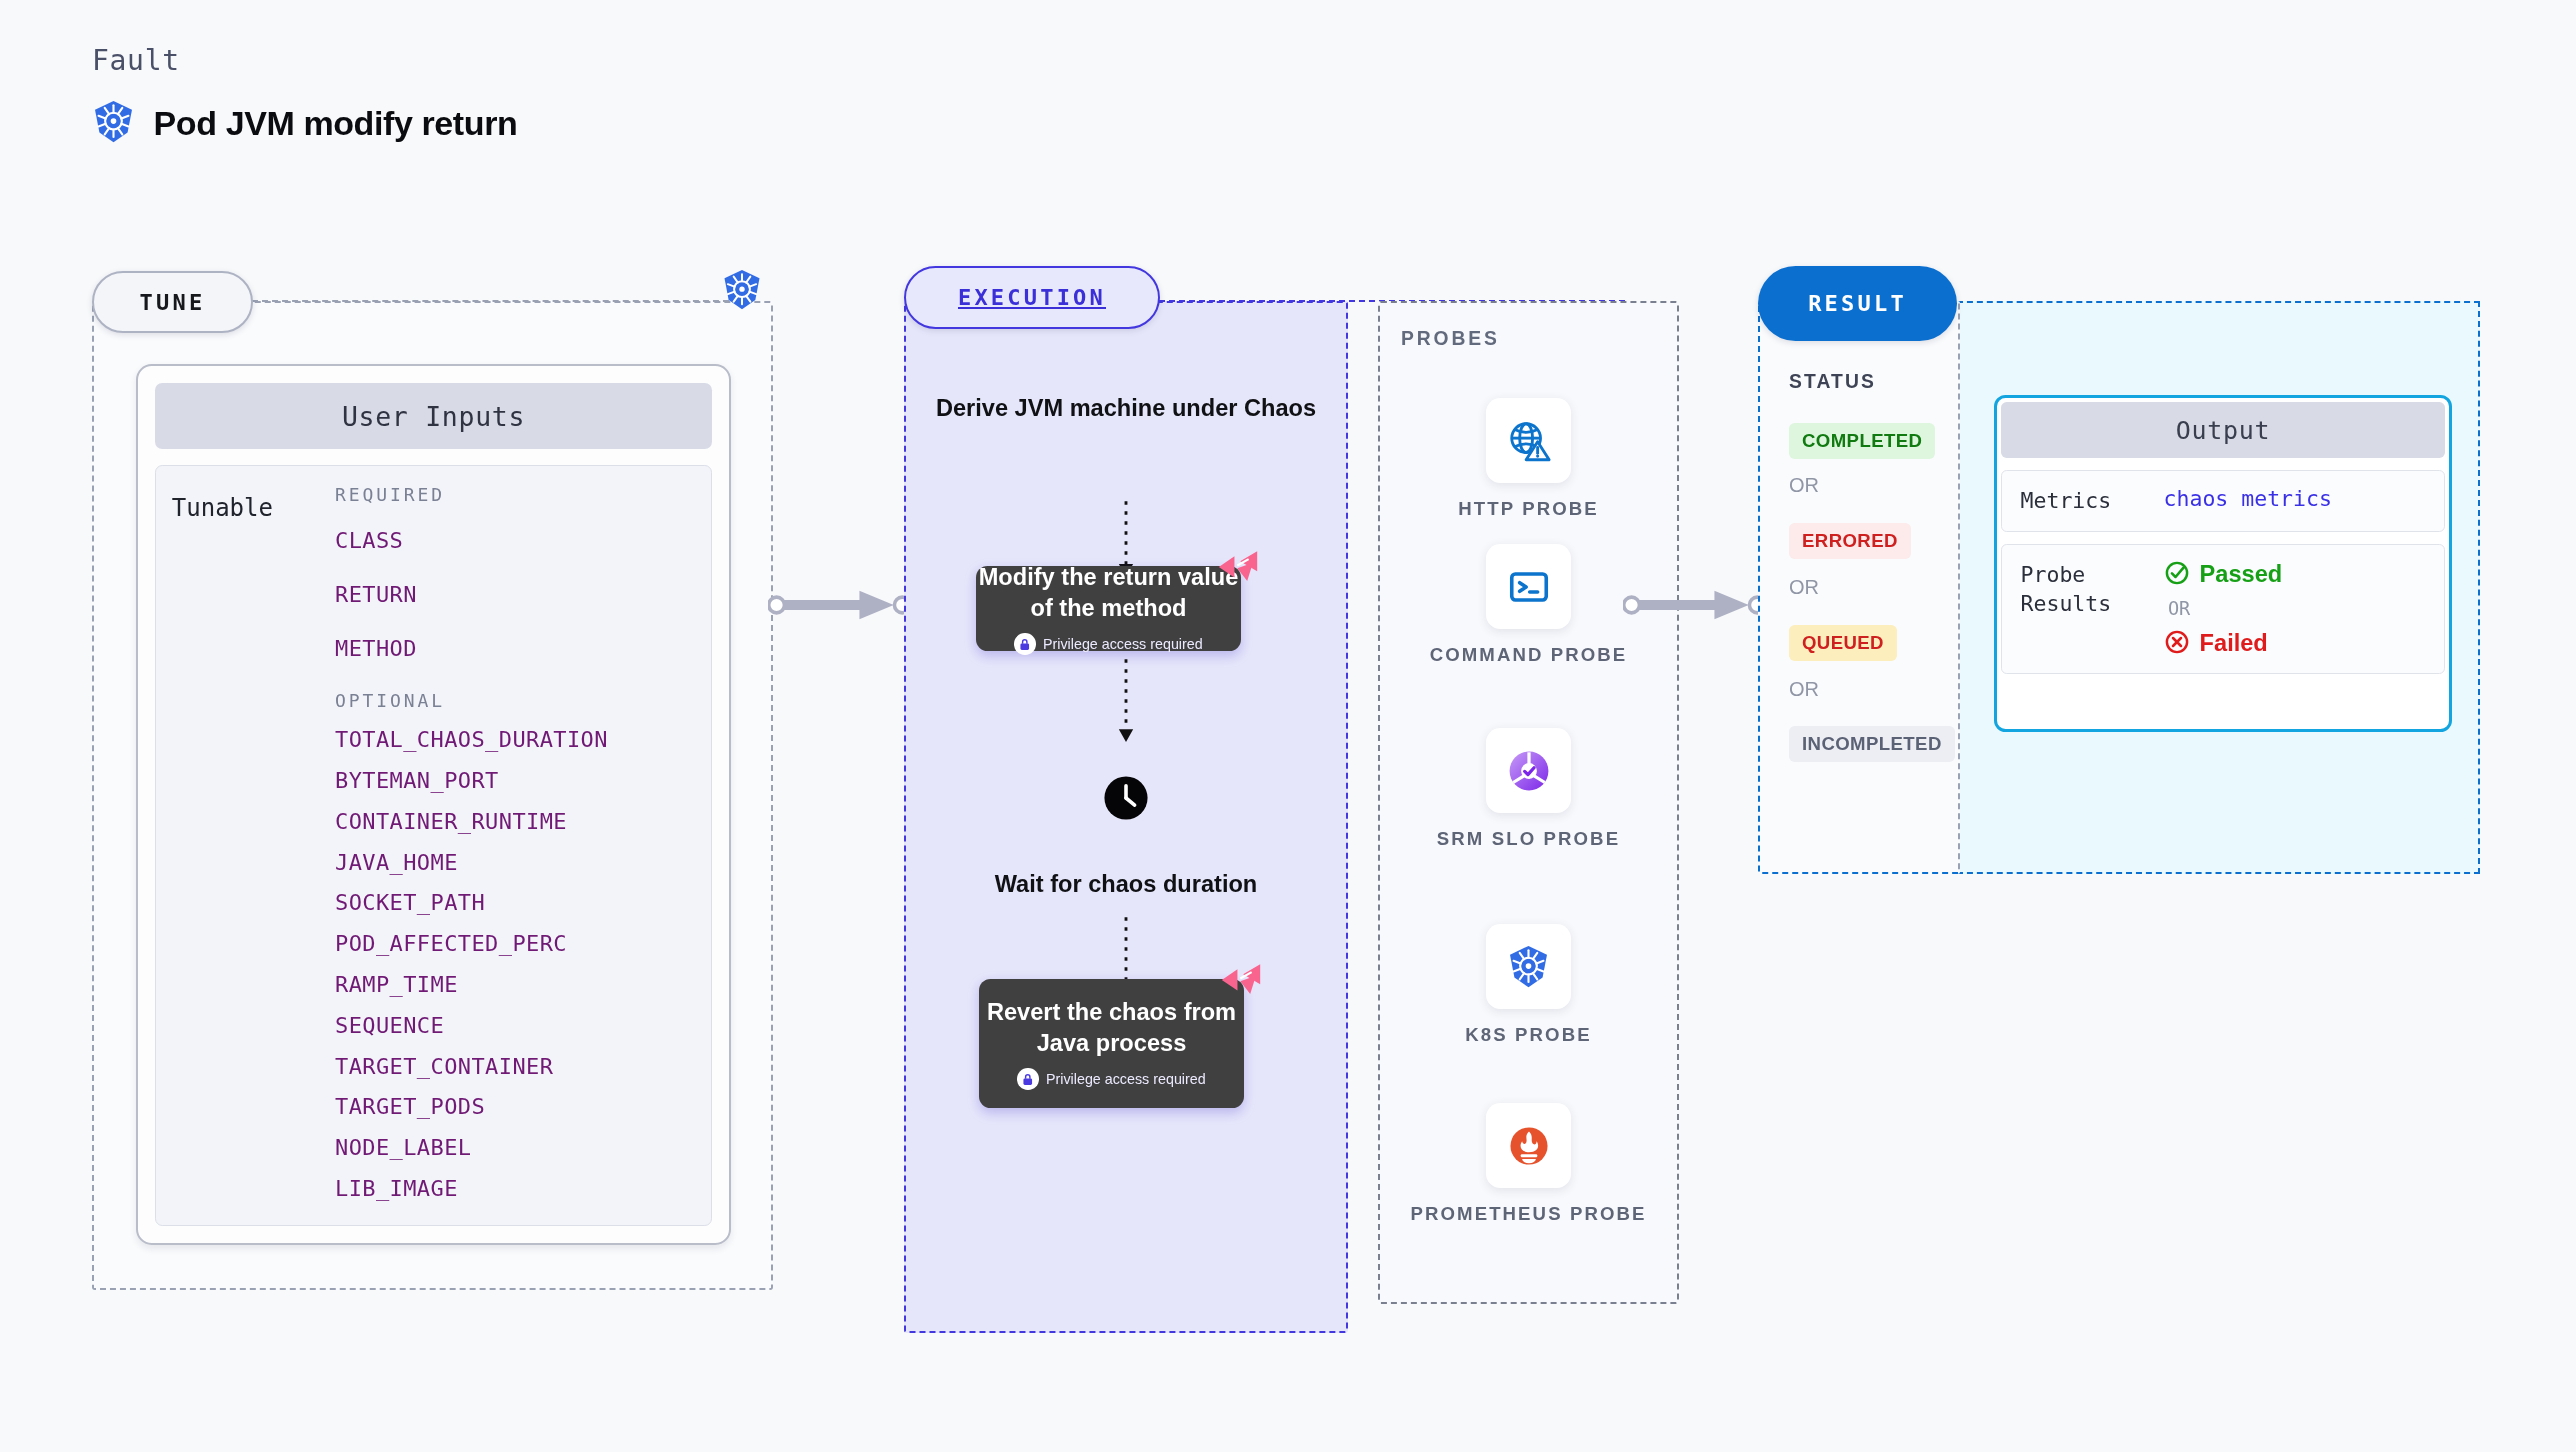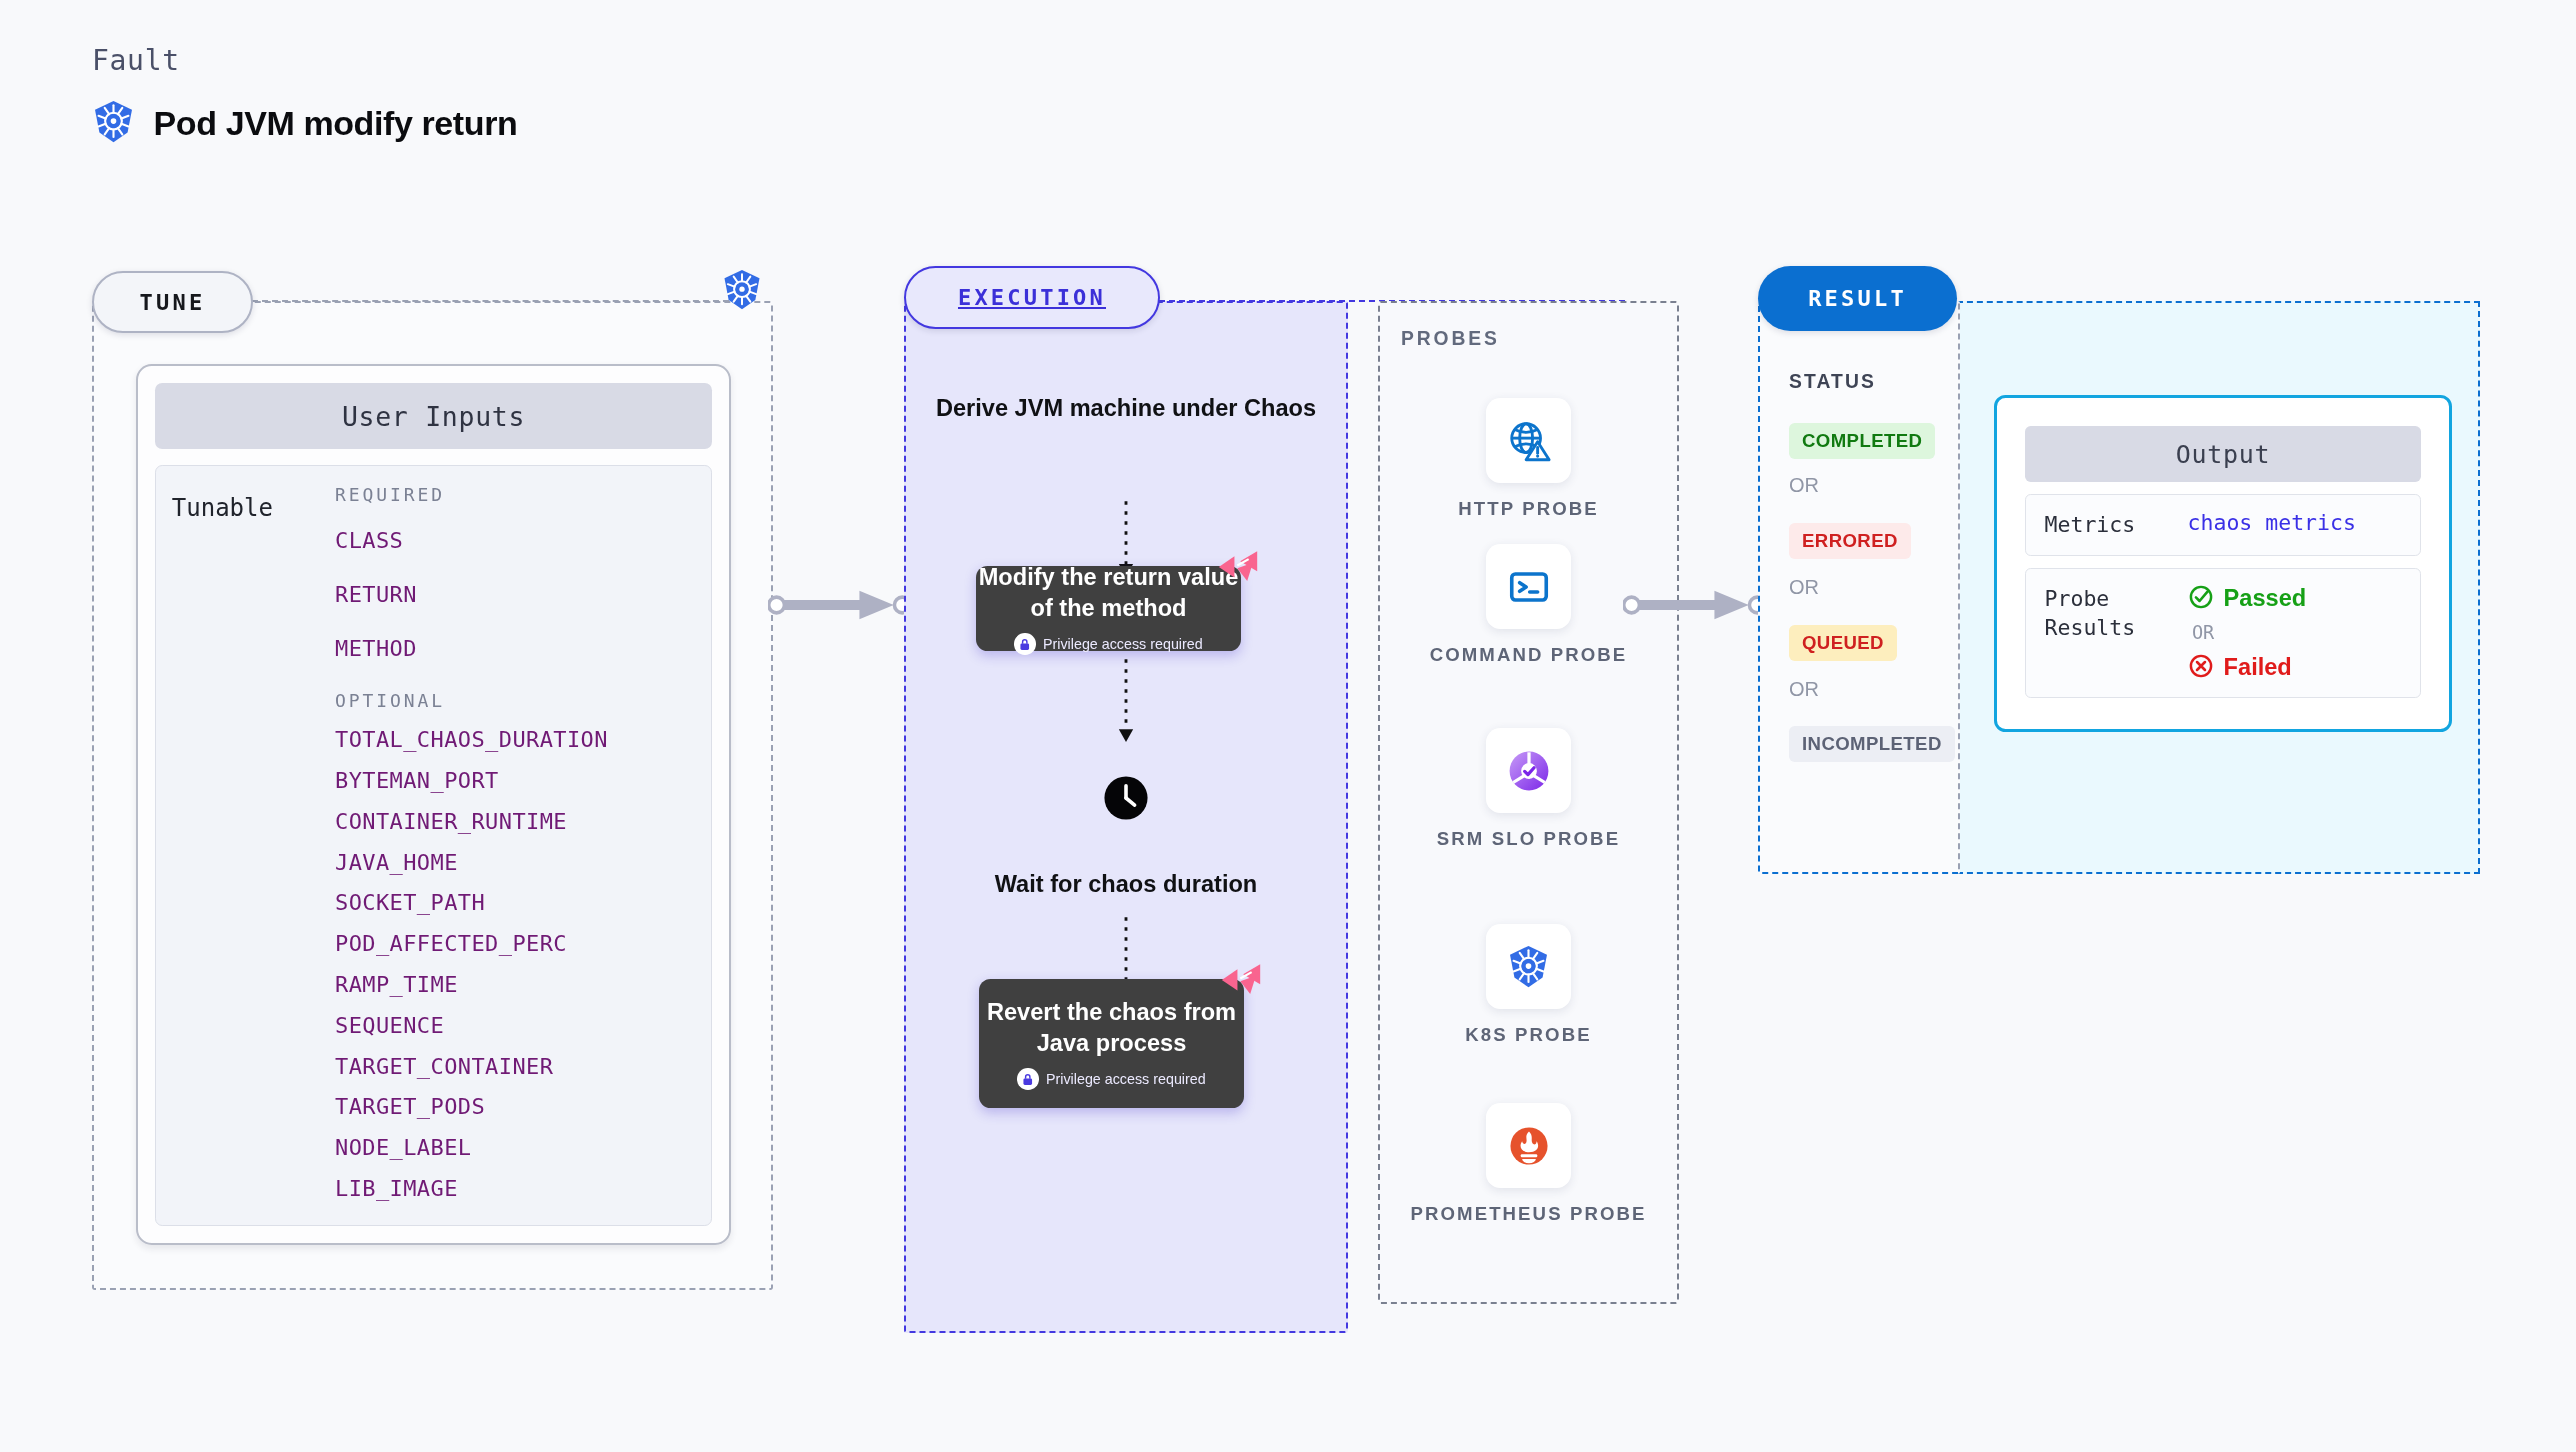--- a/index.html
+++ b/index.html
@@ -133,42 +133,42 @@
     color: #5e6577; font-weight: 700; line-height: 1.45;
   }
 
   
   #result-region {
     left: 1758px; top: 301px; width: 202px; height: 573px;
     border: 2.9px dashed #0b6fd0; border-left-style: dashed; border-right: 2.1px dashed #9aa1b3;
     background: #fafbfd; border-radius: 2.1px;
   }
   #result-pill {
-    left: 1758px; top: 266px; width: 199px; height: 65px;
+    left: 1758px; top: 266px; width: 199px; height: 75px;
     background: #0b6fd0; border: none; color: #fff;
   }
   #result-outer {
     left: 1957px; top: 301px; width: 523px; height: 573px;
     border: 2.9px dashed #0b6fd0; border-left: none; background: #eaf9fe;
   }
   #status-label {
     position: absolute; left: 1789px; top: 371px;
     font-size: 19.3px; letter-spacing: 2.1px; color: #3e4455; font-weight: 700;
   }
   .status-badge {
     position: absolute; left: 1789px; border-radius: 5.7px;
     padding: 7.2px 13px; font-size: 18.6px; font-weight: 700; letter-spacing: 0.4px;
   }
   .or-text {
     position: absolute; left: 1789px; font-size: 20px; color: #9096a6;
   }
 
   .output-card {
     position: absolute; left: 1994px; top: 395px; width: 458px; height: 337px;
-    background: #fff; border: 3.6px solid #12a5e0; border-radius: 11.5px; padding: 28px;
+    background: #fff; border: 3.6px solid #12a5e0; border-radius: 11.5px; padding: 4px;
   }
   .output-title {
     height: 56px; background: #d8dae5; border-radius: 5.7px;
     display: flex; align-items: center; justify-content: center;
     font-family: "DejaVu Sans Mono", monospace; font-size: 25px;
     color: #3a3f4f; letter-spacing: 0.7px;
   }
   .out-row {
     margin-top: 11.5px; border: 1.4px solid #e0e3ea; border-radius: 5.7px;
     background: #fbfcfe; display: flex; padding: 15.8px 18.6px;

